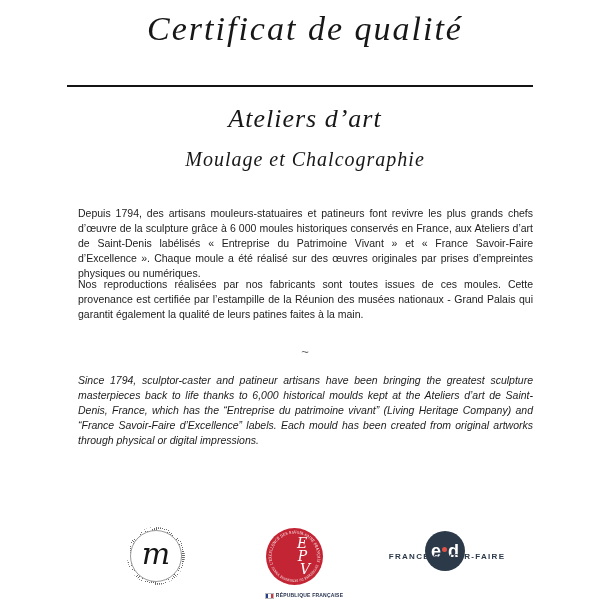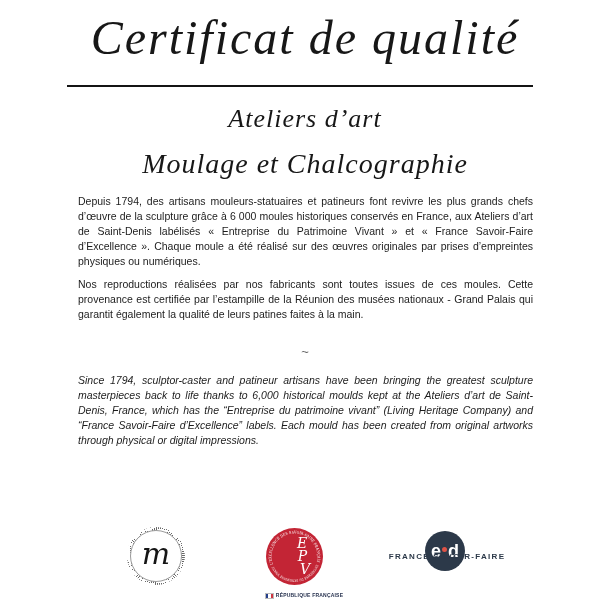--- a/index.html
+++ b/index.html
@@ -2,27 +2,27 @@
 <html><head>
 <meta charset="utf-8">
 <style>
   html,body { margin:0; padding:0; background:#ffffff; }
   .page {
     position:relative; width:610px; height:610px; background:#ffffff;
     font-family:"Liberation Sans", sans-serif; color:#1f1f1f; overflow:hidden;
   }
   .script { font-family:"Liberation Serif", serif; font-style:italic; font-weight:normal; color:#171717; }
   .title { position:absolute; top:10px; left:0; width:610px; text-align:center;
-           font-size:48px; letter-spacing:2px; }
+           font-size:34px; letter-spacing:2px; }
   .rule  { position:absolute; top:85px; left:67px; width:466px; height:2px; background:#141414; }
   .sub1  { position:absolute; top:104px; left:0; width:610px; text-align:center; font-size:26px; letter-spacing:1px; }
-  .sub2  { position:absolute; top:148px; left:0; width:610px; text-align:center; font-size:28px; letter-spacing:1px; }
+  .sub2  { position:absolute; top:148px; left:0; width:610px; text-align:center; font-size:20px; letter-spacing:1px; }
   .para  { position:absolute; left:78px; width:455px; margin:0; text-align:justify;
            font-size:10.5px; line-height:15px; color:#1c1c1c; }
-  .fr1 { top:194px; }
+  .fr1 { top:206px; }
   .fr2 { top:277px; }
   .en  { font-style:italic; }
   .en1 { top:373px; }
   .en2 { top:460px; }
   .tilde { position:absolute; top:344px; left:0; width:610px; text-align:center;
            font-size:13px; color:#666; }
 
   
   .rmn { position:absolute; left:127px; top:527px; width:58px; height:58px; }
   .rmn-rays { position:absolute; inset:0; border-radius:50%;

